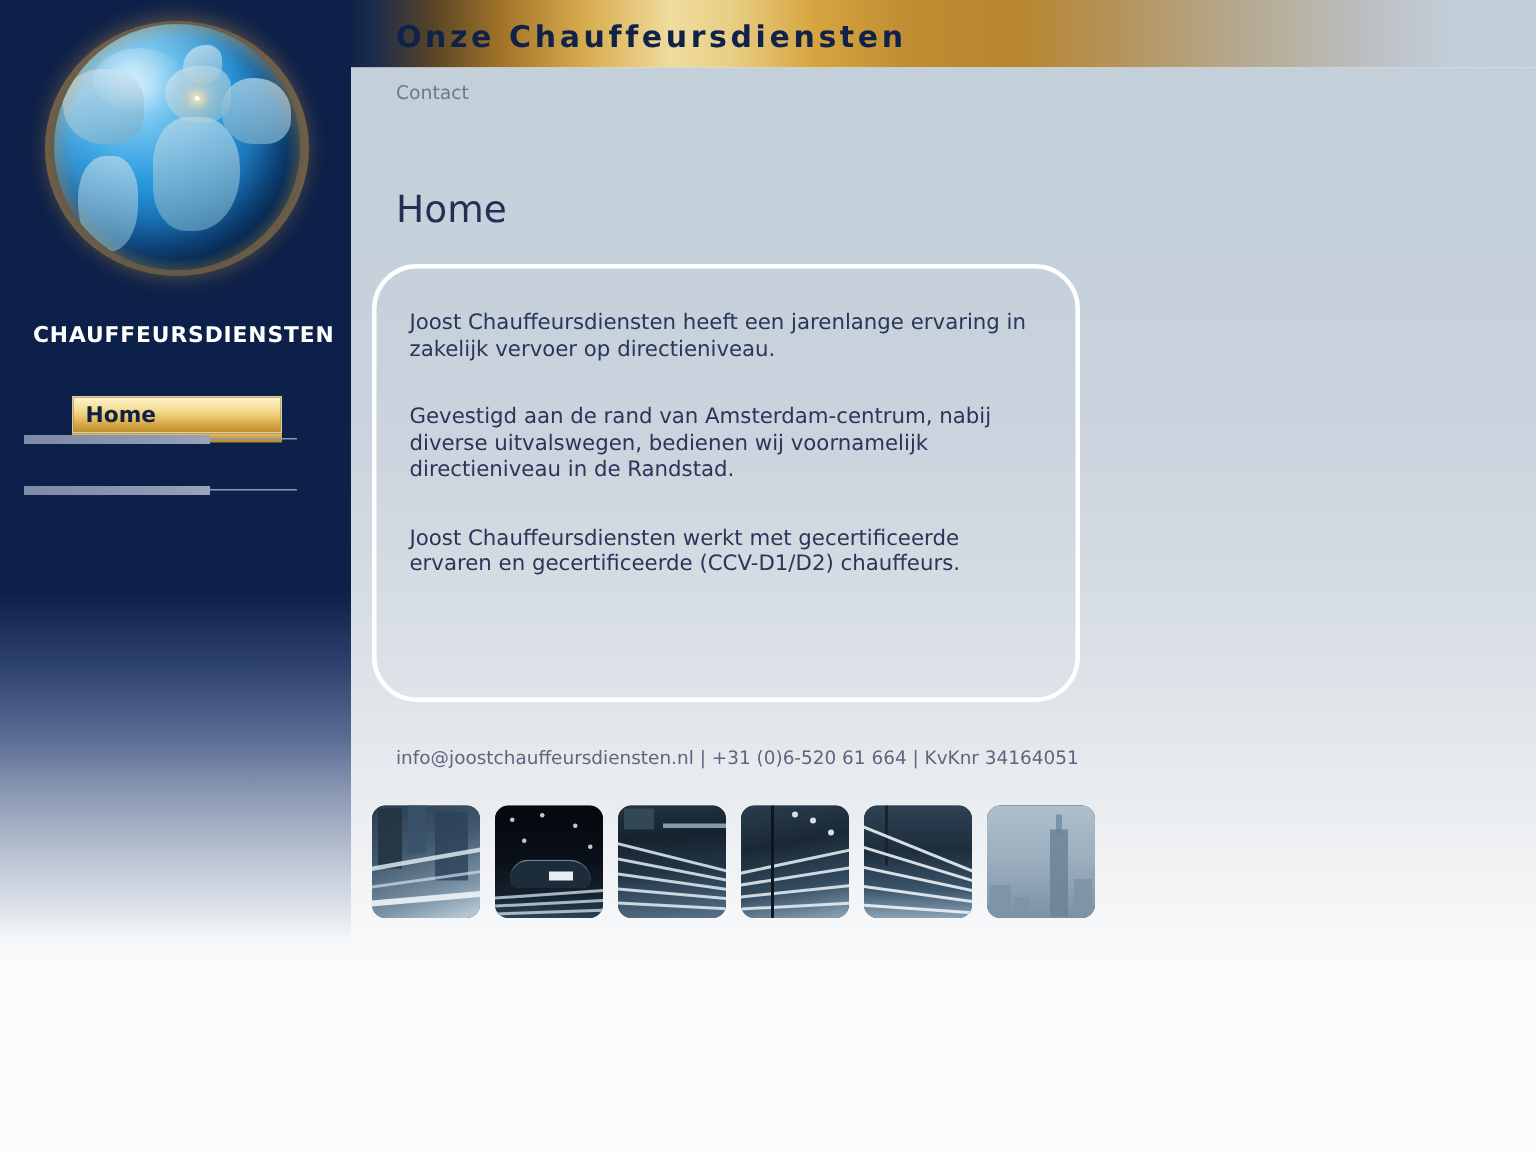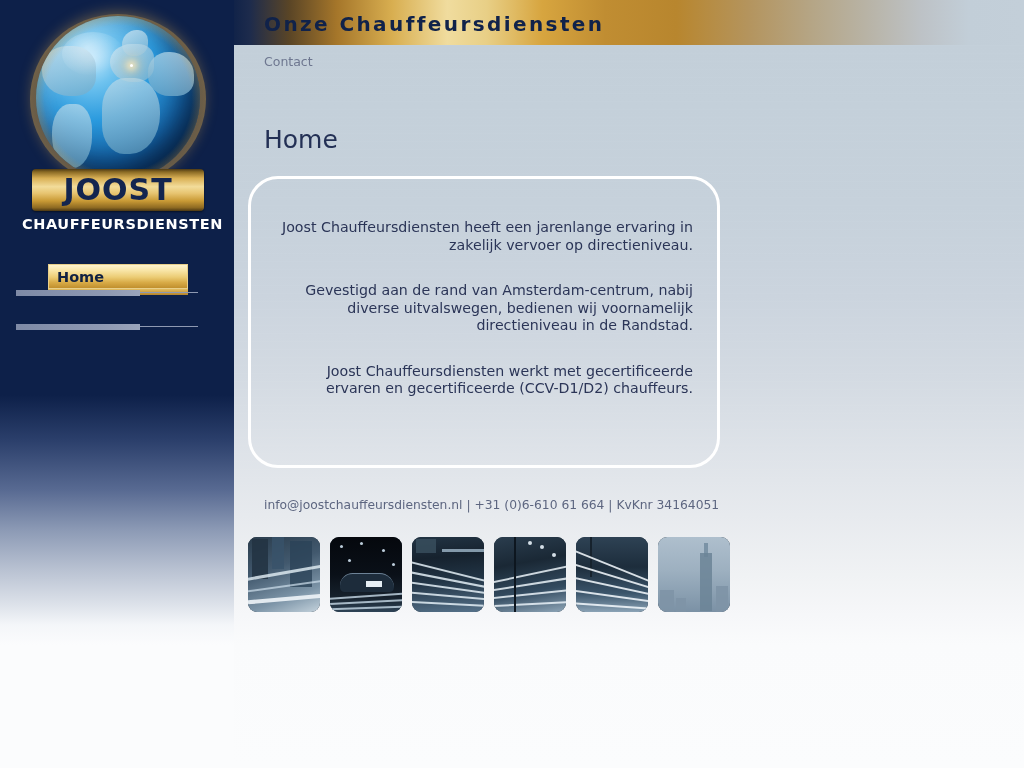--- a/index.html
+++ b/index.html
@@ -308,23 +308,22 @@
   #content-inner {
     position: absolute;
     left: 22px;
     top: 28px;
     width: 420px;
   }
   .para {
     font-size: 14.2px;
     line-height: 17.5px;
     color: #2b3557;
-    margin: 12px 0 28px 0;
-    font-family: "DejaVu Sans", "Liberation Sans", sans-serif;
-    text-align: right;
+    margin: 0 0 28px 0;
+    font-family: "DejaVu Sans", "Liberation Sans", sans-serif;
   }
   .para:last-child { margin-bottom: 0; }
 
   #contact-line {
     position: absolute;
     left: 30px;
     top: 453px;
     font-size: 12.3px;
     color: #5d6680;
     font-family: "DejaVu Sans", "Liberation Sans", sans-serif;
@@ -411,23 +410,20 @@
           <div class="landmass" id="lm-scand"></div>
           <div class="landmass" id="lm-eur"></div>
           <div class="landmass" id="lm-afr"></div>
           <div class="landmass" id="lm-asia"></div>
           <div id="globe-highlight"></div>
           <div id="globe-spark"></div>
         </div>
         <div id="globe-ring"></div>
       </div>
 
-      <div id="gold-banner">
-        <div id="joost-text">JOOST</div>
-      </div>
       <div id="cd-text">CHAUFFEURSDIENSTEN</div>
     </div>
 
     <div id="nav">
 
       <div class="nav-row">
         <div class="nav-gold-bar"></div>
         <div class="nav-item active">Home</div>
         <div class="nav-bar-left"></div>
         <div class="nav-line-right"></div>
@@ -454,21 +450,21 @@
     <div id="page-title">Home</div>
 
     <div id="content-box">
       <div id="content-inner">
         <p class="para">Joost Chauffeursdiensten heeft een jarenlange ervaring in zakelijk vervoer op directieniveau.</p>
         <p class="para">Gevestigd aan de rand van Amsterdam-centrum, nabij diverse uitvalswegen, bedienen wij voornamelijk directieniveau in de Randstad.</p>
         <p class="para">Joost Chauffeursdiensten werkt met gecertificeerde ervaren en gecertificeerde (CCV-D1/D2) chauffeurs.</p>
       </div>
     </div>
 
-    <div id="contact-line">info@joostchauffeursdiensten.nl | +31 (0)6-610 61 664 | KvKnr 34164051</div>
+    <div id="contact-line">info@joostchauffeursdiensten.nl | +31 (0)6-520 61 664 | KvKnr 34164051</div>
 
     <div id="thumbs">
 
       <div class="thumb t1">
         <div class="sky"></div>
         <div class="b1"></div>
           <div class="b2"></div>
           <div class="b3"></div>
         <div class="r1"></div>
           <div class="r2"></div>

